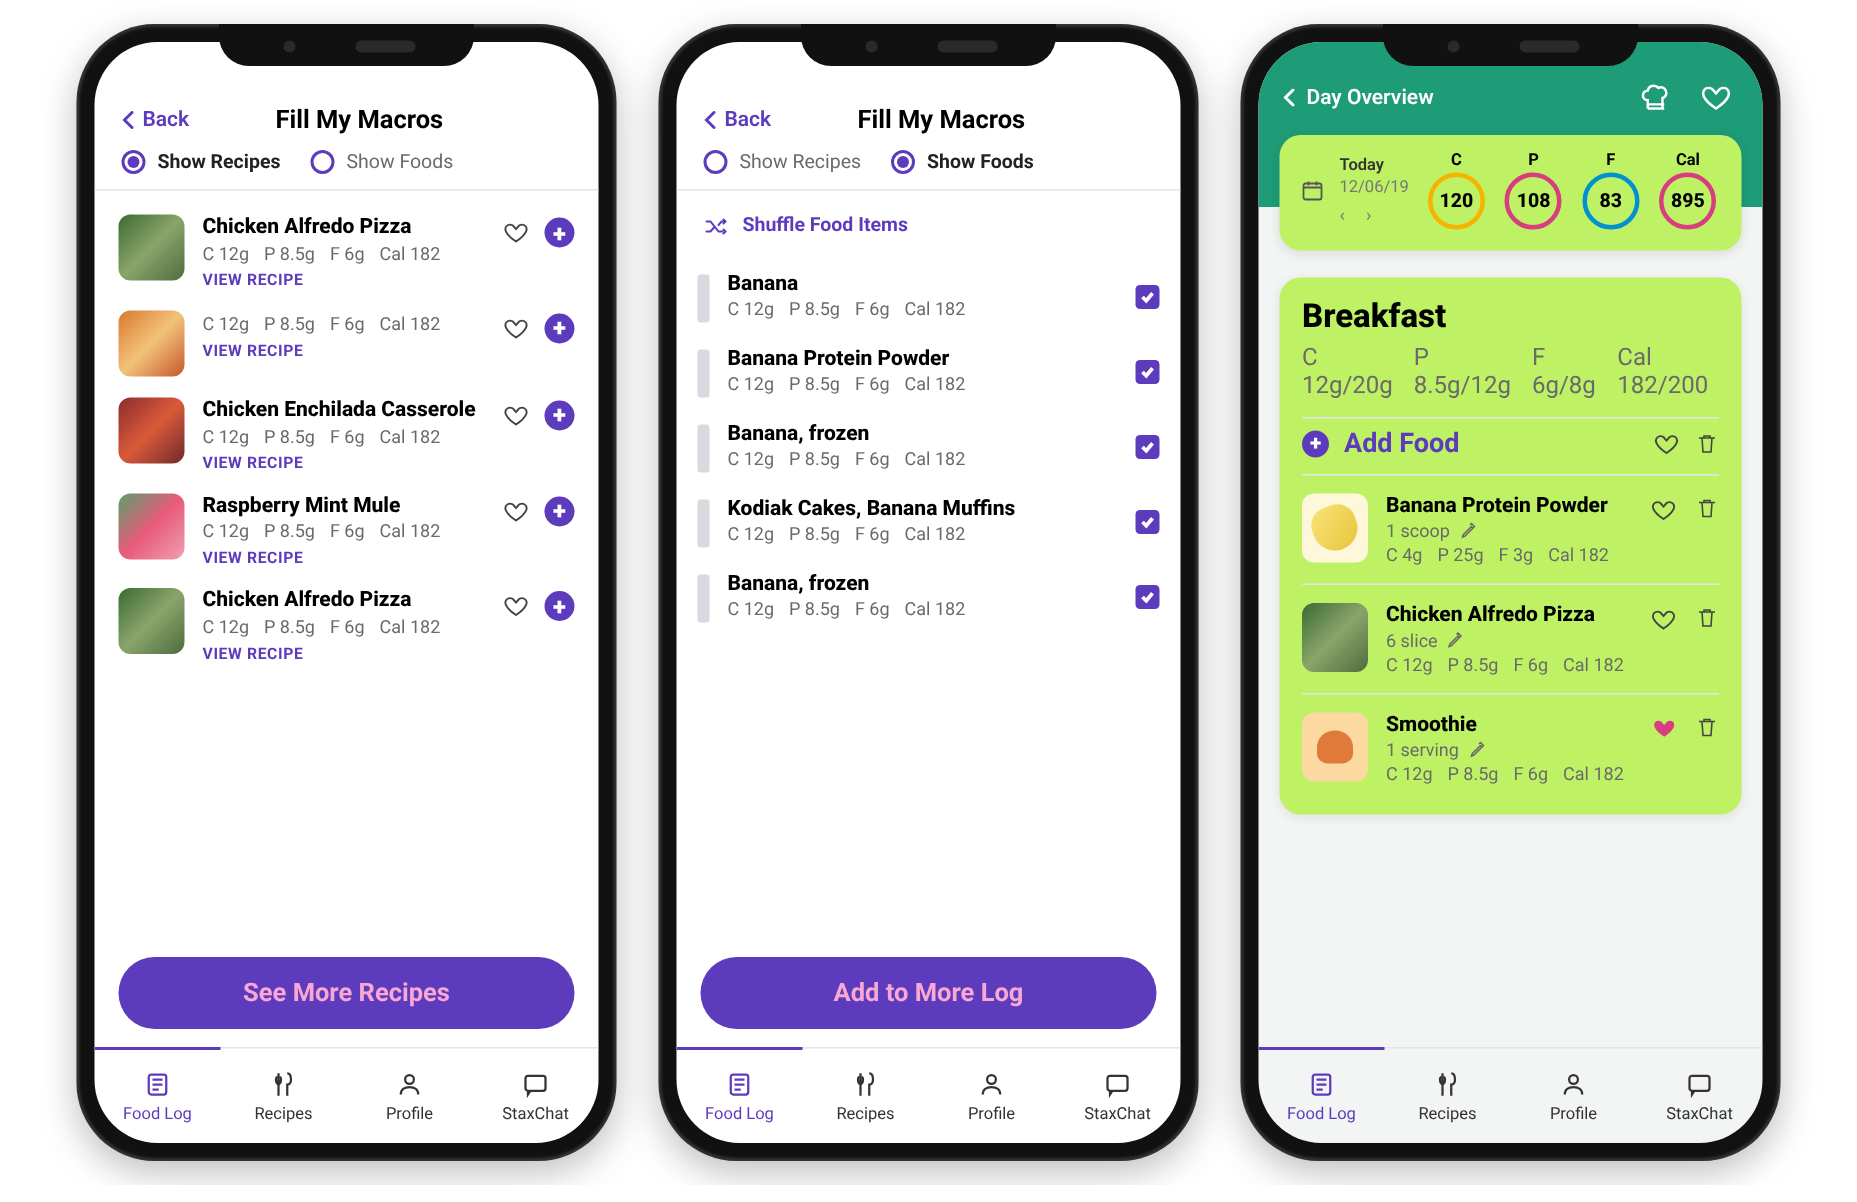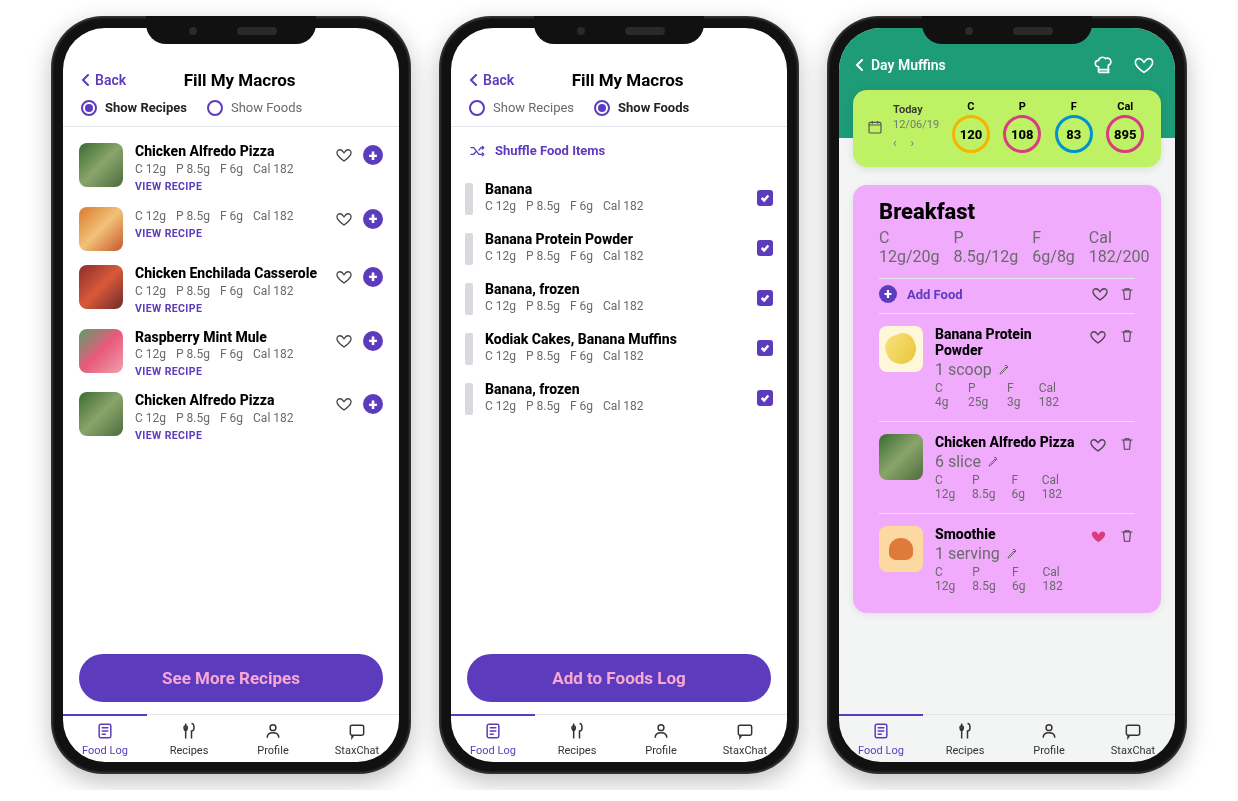--- a/index.html
+++ b/index.html
@@ -30,21 +30,21 @@
 .hdr .back{color:var(--purple);font-size:14px;font-weight:600;display:flex;align-items:center;gap:4px}
 .hdr .title{flex:1;text-align:center;font-weight:700;font-size:17px;margin-left:-36px}
 .teal-hdr{background:var(--teal);color:#fff;padding:22px 16px 58px;display:flex;align-items:center;gap:10px}
 .teal-hdr .back{color:#fff;font-size:14px;display:flex;align-items:center;gap:6px;font-weight:600}
 .teal-hdr .spacer{flex:1}
 .icon-btn{background:none;border:none;padding:4px;display:flex;align-items:center;justify-content:center;cursor:pointer}
 svg{display:block}
 
 
 .radiorow{display:flex;gap:20px;padding:6px 18px 10px;border-bottom:1px solid var(--border);font-size:13px}
-.radio{display:flex;align-items:flex-start;gap:8px;color:var(--muted);cursor:pointer}
+.radio{display:flex;align-items:center;gap:8px;color:var(--muted);cursor:pointer}
 .radio .dot{width:16px;height:16px;border:2px solid var(--purple);border-radius:50%;display:flex;align-items:center;justify-content:center}
 .radio.sel{font-weight:700;color:var(--text)}
 .radio.sel .dot::after{content:"";width:8px;height:8px;background:var(--purple);border-radius:50%}
 
 
 .list{flex:1;overflow:auto;padding:8px 14px 12px}
 .shuffle{display:flex;align-items:flex-start;gap:10px;color:var(--purple);font-weight:700;font-size:13px;padding:8px 4px 14px;cursor:pointer}
 .recipe{display:flex;gap:12px;padding:8px 2px 6px;align-items:flex-start}
 .thumb{width:44px;height:44px;border-radius:8px;flex:0 0 44px}
 .recipe .body{flex:1;min-width:0}
@@ -58,45 +58,45 @@
 
 .food{display:flex;gap:12px;padding:8px 0 8px;align-items:flex-start}
 .handle{width:8px;height:32px;background:#d9d9e0;border-radius:2px;margin-top:2px}
 .chk{width:16px;height:16px;border-radius:3px;background:var(--purple);display:flex;align-items:center;justify-content:center;cursor:pointer;align-self:center}
 .chk svg{stroke:#fff;stroke-width:3;fill:none}
 
 
 .bigbtn{margin:8px 16px 12px;background:var(--purple);color:#f9a8d4;border:none;border-radius:26px;padding:14px;font-size:17px;font-weight:700;cursor:pointer}
 
 
-.tabbar{display:flex;border-top:1px solid var(--border);height:48px}
+.tabbar{display:flex;border-top:1px solid var(--border);height:64px}
 .tab{flex:1;display:flex;flex-direction:column;align-items:center;justify-content:center;gap:3px;font-size:11px;color:#333;cursor:pointer}
 .tab.active{color:var(--purple);border-top:2px solid var(--purple);margin-top:-1px}
 .tab svg{width:20px;height:20px}
 
 
 .daycard{margin:-48px 14px 10px;background:#bef264;border-radius:14px;box-shadow:0 2px 8px rgba(0,0,0,.1);padding:10px 14px 14px;display:flex;align-items:center;gap:10px}
 .daylabel{font-size:11px;color:#333;font-weight:600;line-height:1.3}
 .daynav{display:flex;gap:14px;padding-top:4px;color:#777;font-size:12px}
 .rings{flex:1;display:flex;justify-content:space-around;gap:8px}
 .ring-wrap{display:flex;flex-direction:column;align-items:center;gap:2px;font-size:11px;font-weight:700}
 .ring{width:38px;height:38px;border-radius:50%;display:flex;align-items:center;justify-content:center;font-size:13px;font-weight:800;border:3px solid}
-.sec-card{margin:8px 14px;background:#f0abfc;border-radius:14px;box-shadow:0 2px 8px rgba(0,0,0,.08);padding:14px 26px 8px}
+.sec-card{margin:8px 14px;background:#bef264;border-radius:14px;box-shadow:0 2px 8px rgba(0,0,0,.08);padding:14px 15px 8px}
 .s3 .list{padding:0}
 .s3 .screen{background:#f3f5f5}
 .meal-title{font-size:22px;font-weight:800}
 .meal-macros{font-size:16px;color:var(--muted);padding:4px 0 12px;display:flex;gap:14px}
 .addrow{display:flex;align-items:center;gap:10px;padding:6px 0 10px;border-top:1px solid var(--border);border-bottom:1px solid var(--border)}
 .addrow .plus-circle{width:18px;height:18px;font-size:14px}
-.addtxt{color:var(--purple);font-weight:700;font-size:13px;flex:1}
+.addtxt{color:var(--purple);font-weight:700;font-size:18px;flex:1}
 .mealitem{display:flex;gap:12px;padding:12px 0;border-bottom:1px solid var(--border)}
 .mealitem:last-child{border-bottom:none}
 .mealitem .thumb{width:46px;height:46px}
 .mealitem .name{font-weight:800;font-size:14px}
-.serv{display:flex;align-items:center;gap:6px;font-size:16px;color:var(--muted);padding-top:2px}
+.serv{display:flex;align-items:center;gap:6px;font-size:12px;color:var(--muted);padding-top:2px}
 .trash{width:16px;height:16px;stroke:#444;fill:none;stroke-width:1.6;cursor:pointer}
 .heart-f{width:17px;height:17px;fill:var(--pink);cursor:pointer}
 
 
 .t-green{background:linear-gradient(135deg,#3a6b34,#8aa56a,#4e6b3e)}
 .t-orange{background:linear-gradient(135deg,#d97a2e,#f2c27a,#c7562b)}
 .t-red{background:linear-gradient(135deg,#8b2c2c,#d95a3a,#6e2a2a)}
 .t-pink{background:linear-gradient(135deg,#5aa06a,#e85a7a,#f0a0b0)}
 .t-banana{background:#fff7d9}
 .t-banana::after{content:"";display:block;width:30px;height:30px;margin:8px auto;border-radius:40% 40% 50% 50%;background:linear-gradient(140deg,#f9e37a,#e8c43a);transform:rotate(-20deg)}
@@ -371,21 +371,21 @@
               </div>
             </div>
             <div class="chk">
               <svg width="10" height="10" viewBox="0 0 12 12">
                 <path d="M2 6l3 3 5-6"></path>
               </svg>
             </div>
           </div>
         </div>
   </div>
-  <button class="bigbtn">Add to Foods Log</button>
+  <button class="bigbtn">Add to More Log</button>
   <div class="tabbar" id="tabs-2">
         <div class="tab active">
           <svg viewBox="0 0 24 24" stroke="currentColor" fill="none" stroke-width="1.8">
             <rect x="5" y="4" width="14" height="16" rx="2"></rect>
             <path d="M8 8h8M8 12h8M8 16h5"></path>
           </svg>
           <span>Food Log</span>
         </div>
         <div class="tab">
           <svg viewBox="0 0 24 24" stroke="currentColor" fill="none" stroke-width="1.8">
@@ -413,21 +413,21 @@
 
 <div class="phone s3">
  <span class="notch-dot d1"></span>
     <span class="notch-dot d2"></span>
  <div class="screen">
   <div class="teal-hdr">
     <div class="back">
       <svg width="10" height="12" viewBox="0 0 10 12">
             <path d="M7 1 2 6l5 5" stroke="currentColor" stroke-width="2" fill="none" stroke-linecap="round"></path>
           </svg>
-      <span>Day Muffins</span>
+      <span>Day Overview</span>
     </div>
     <div class="spacer"></div>
     <button class="icon-btn">
       <svg width="22" height="22" viewBox="0 0 24 24" stroke="#fff" fill="none" stroke-width="1.8">
             <path d="M6 20V14c-2 0-3.5-1.5-3.5-3.5S4 7 6 7c.4-2 2.2-3.5 4.5-3.5 1.3 0 2.5.6 3.2 1.5.5-.3 1.2-.5 1.8-.5 2.2 0 4 1.8 4 4 0 1.8-1.2 3.3-2.8 3.8V20M6 17h12M6 20h12"></path>
           </svg>
     </button>
     <button class="icon-btn">
       <svg width="22" height="22" viewBox="0 0 24 24" stroke="#fff" fill="none" stroke-width="1.8">
             <path d="M12 20s-7-4.5-9-9c-1.2-2.7.3-6 3.5-6 2 0 3.5 1.3 4.2 2.5L12 9l1.3-1.5C14 6.3 15.5 5 17.5 5c3.2 0 4.7 3.3 3.5 6-2 4.5-9 9-9 9z"></path>

